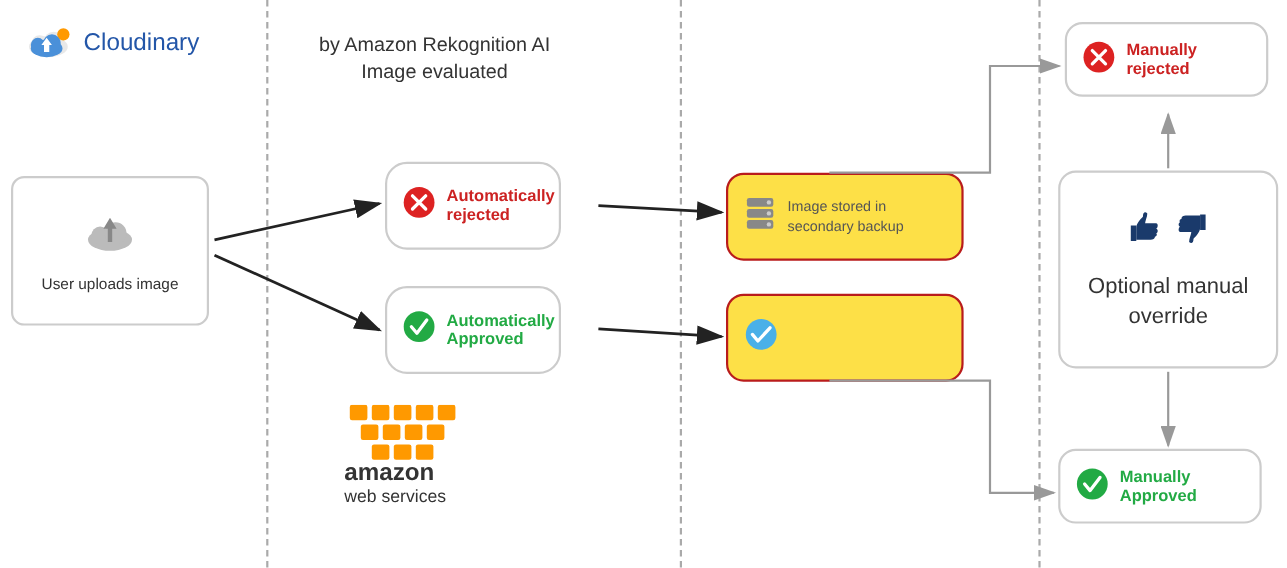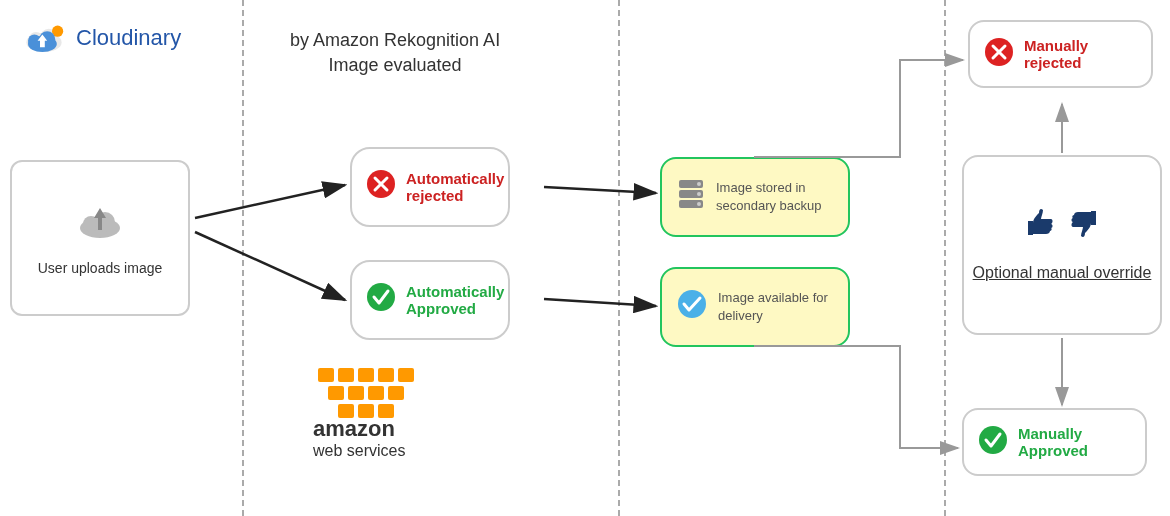--- a/index.html
+++ b/index.html
@@ -39,21 +39,21 @@
       font-weight: normal;
       color: #2356a8;
     }
 
     
     .upload-box {
       position: absolute;
       top: 160px;
       left: 10px;
       width: 180px;
-      height: 156px;
+      height: 136px;
       border: 2px solid #ccc;
       border-radius: 12px;
       display: flex;
       flex-direction: column;
       align-items: center;
       justify-content: center;
       gap: 10px;
       background: #fff;
     }
     .upload-icon {
@@ -97,29 +97,29 @@
     .status-text {
       font-size: 15px;
       font-weight: bold;
     }
     .text-red { color: #cc2222; }
     .text-green { color: #22aa44; }
 
     
     .storage-box {
       position: absolute;
-      width: 190px;
+      width: 216px;
       height: 80px;
-      border: 2px solid #22c55e;
+      border: 2px solid #b91c1c;
       border-radius: 16px;
       display: flex;
       align-items: center;
       gap: 10px;
       padding: 0 14px;
-      background: #fef9c3;
+      background: #fde047;
     }
     .storage-icon {
       font-size: 28px;
       flex-shrink: 0;
     }
     .storage-text {
       font-size: 13px;
       color: #555;
       line-height: 1.4;
     }
@@ -139,25 +139,24 @@
       background: #fff;
     }
     .thumbs-container {
       display: flex;
       gap: 6px;
       font-size: 36px;
     }
     .thumb-up { color: #1a3a6b; }
     .thumb-down { color: #1a3a6b; }
     .manual-label {
-      font-size: 16px;
+      font-size: 20px;
       color: #333;
       text-align: center;
       line-height: 1.4;
-      text-decoration: underline;
     }
 
     
     .result-box {
       position: absolute;
       width: 185px;
       height: 68px;
       border: 2px solid #ccc;
       border-radius: 16px;
       display: flex;
@@ -268,21 +267,20 @@
   <div class="storage-text">Image stored in secondary backup</div>
 </div>
 
 <div class="storage-box" style="top: 267px; left: 660px;">
   <div class="storage-icon">
     <svg width="32" height="32" viewBox="0 0 32 32" xmlns="http://www.w3.org/2000/svg">
       <circle cx="16" cy="16" r="14" fill="#4ab0e8"></circle>
       <polyline points="8,16 13,22 24,10" stroke="white" stroke-width="3" stroke-linecap="round" stroke-linejoin="round" fill="none"></polyline>
     </svg>
   </div>
-  <div class="storage-text">Image available for delivery</div>
 </div>
 
 <div class="manual-box" style="top: 155px; left: 962px;">
   <div class="thumbs-container">
     <span class="thumb-up">
       <svg width="36" height="36" viewBox="0 0 36 36" xmlns="http://www.w3.org/2000/svg">
         <path d="M5 16 L5 30 L10 30 L10 16 Z" fill="#1a3a6b"></path>
         <path d="M10 18 C10 14 14 10 16 8 C16 4 18 3 20 5 C20 8 18 12 18 14 L28 14 C30 14 30 18 28 19 C30 19 30 23 28 23 C29 23 29 26 27 26 C27 28 25 29 23 29 L10 29 Z" fill="#1a3a6b"></path>
       </svg>
     </span>

